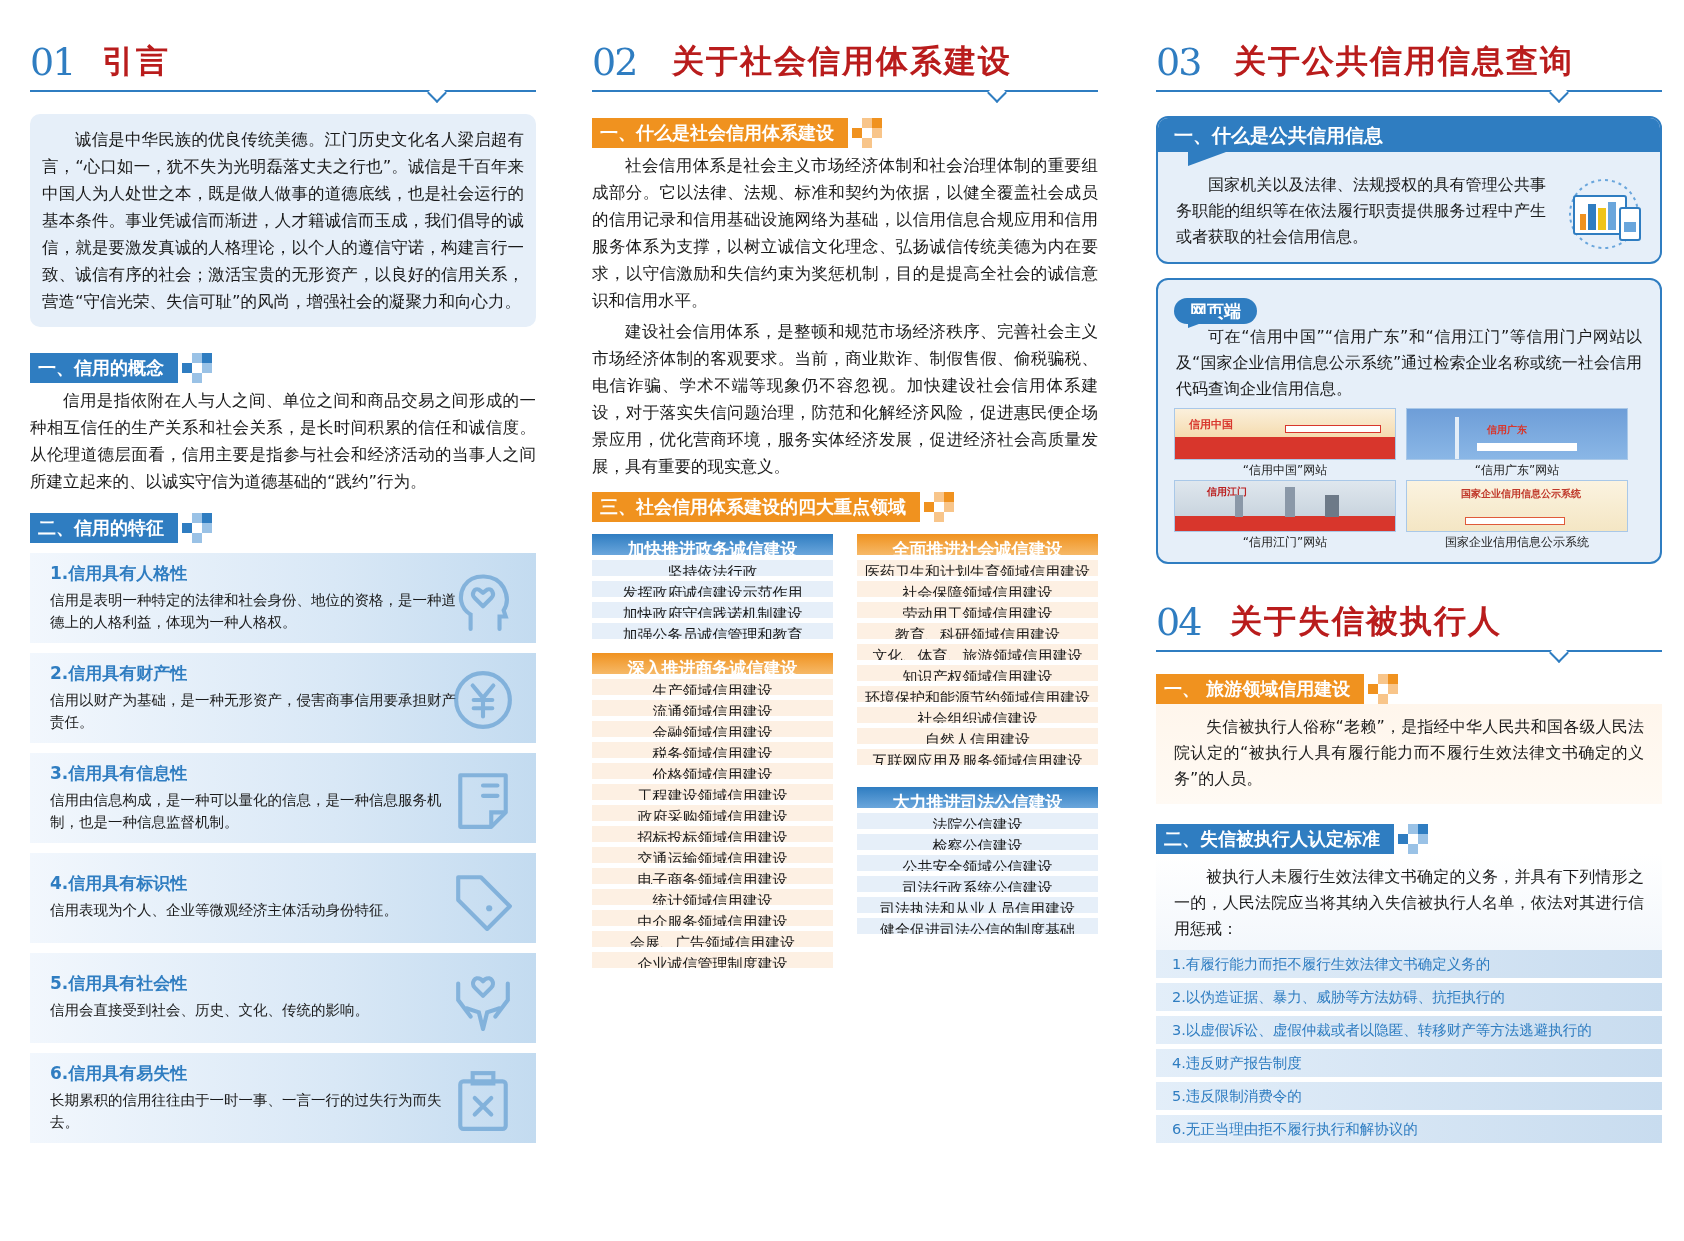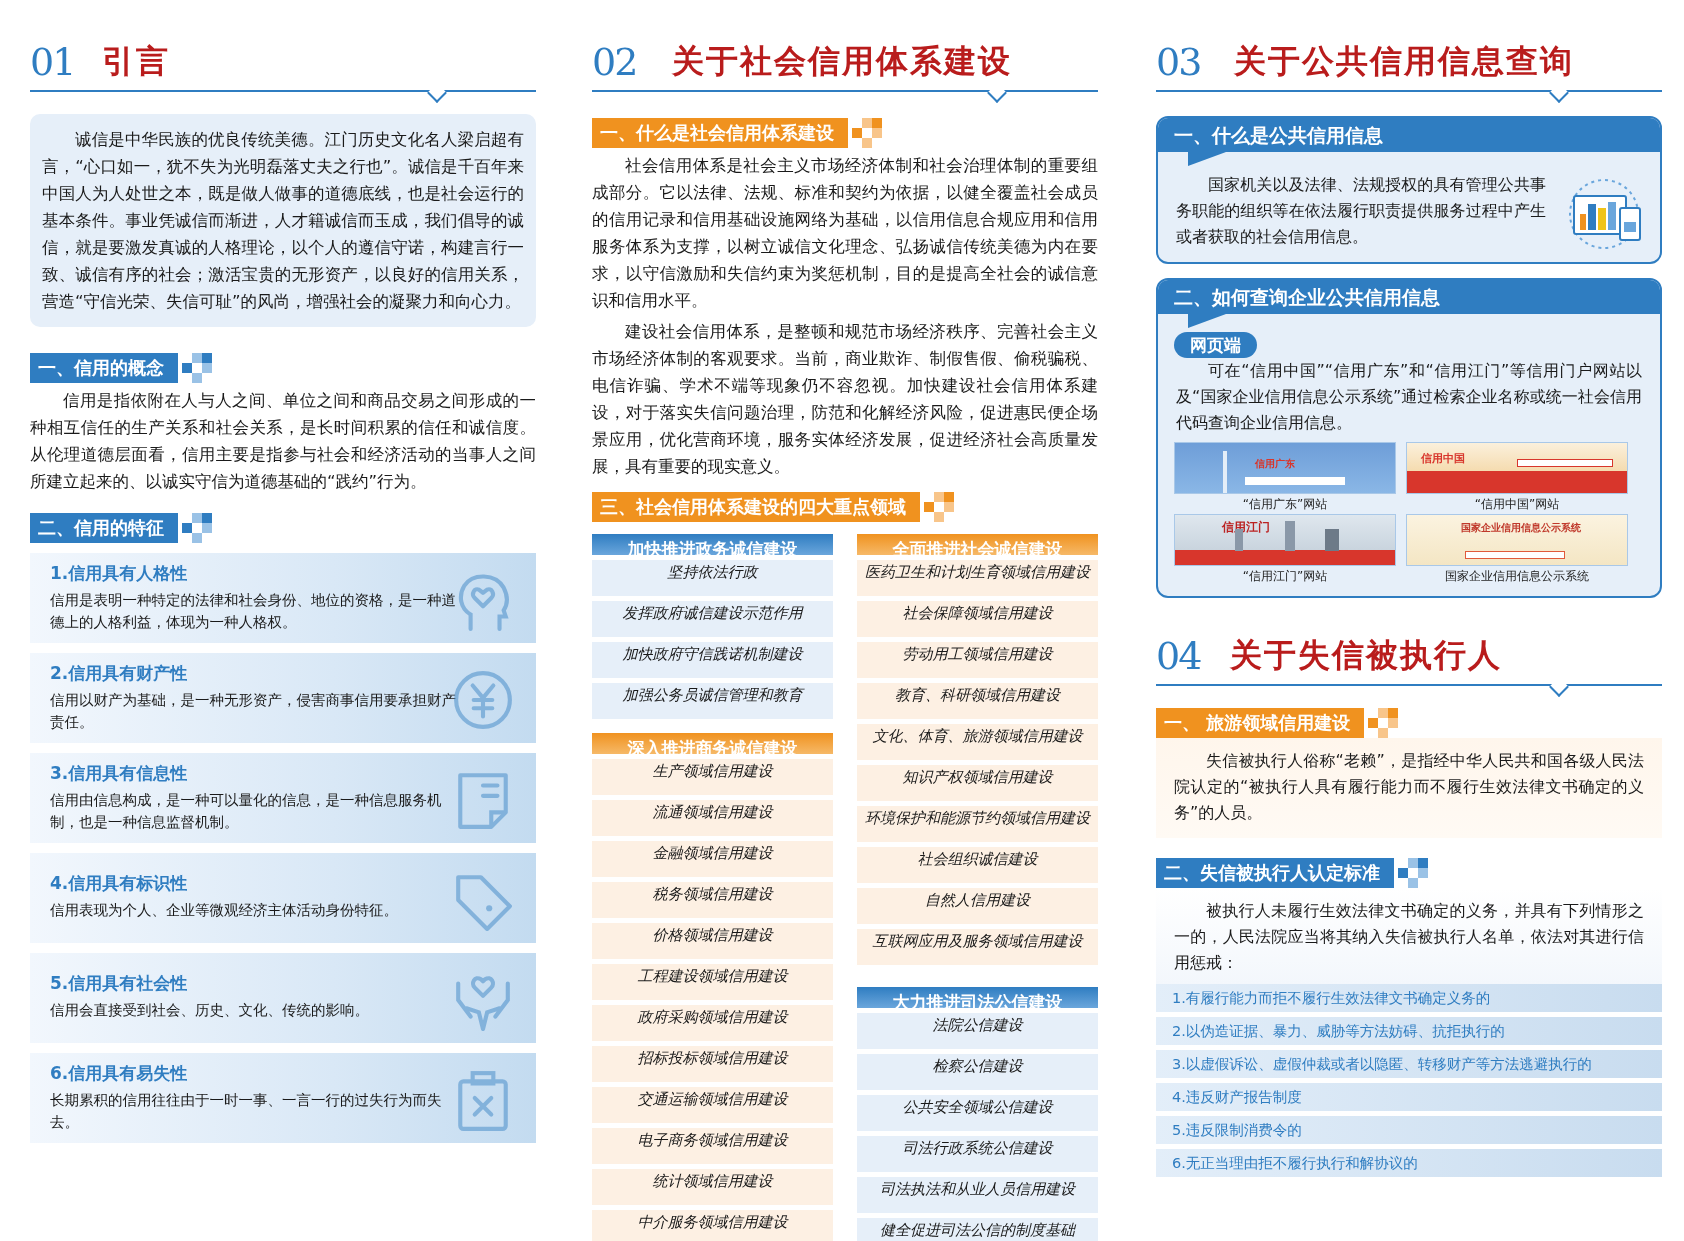--- a/index.html
+++ b/index.html
@@ -40,21 +40,21 @@
   .feat .ft { color: #2f7dc1; font-size: 17px; font-weight: bold; line-height: 24px; }
   .feat .fd { font-size: 14.5px; line-height: 22px; margin-top: 4px; width: 420px; color: #1a1a1a; }
   .feat .ficon { position: absolute; right: 22px; top: 16px; width: 62px; height: 62px; opacity: 0.45; }
 
   
   .areas { display: flex; gap: 24px; margin-top: 12px; }
   .acol { width: 241px; }
   .ahead { height: 21px; line-height: 30px; text-align: center; color: #fff; font-size: 17px; font-weight: bold; }
   .ahead.blue { background: linear-gradient(180deg, #2f7dc1 0%, #6aa6dc 100%); }
   .ahead.orange { background: linear-gradient(180deg, #f0921f 0%, #f6b968 100%); }
-  .aitem { height: 36px; line-height: 24px; margin-top: 5px; text-align: center; font-size: 15px; white-space: nowrap; overflow: hidden; font-style: italic; }
+  .aitem { height: 16px; line-height: 24px; margin-top: 5px; text-align: center; font-size: 15px; white-space: nowrap; overflow: hidden; }
   .aitem.blue { background: #e6eff9; }
   .aitem.orange { background: #fdf0e3; }
   .gap { height: 14px; }
 
   
   .qbox { border: 2px solid #2f7dc1; border-radius: 12px; background: #e6eff9; overflow: hidden; position: relative; }
   .qbox .qh { background: #2f7dc1; color: #fff; font-size: 19px; font-weight: bold; height: 34px; line-height: 34px; padding-left: 16px; position: relative; }
   .qbox .tail { position: absolute; left: 30px; top: 34px; width: 0; height: 0; border-left: 38px solid #2f7dc1; border-bottom: 14px solid transparent; }
   .pill { display: inline-block; background: #2f7dc1; color: #fff; font-weight: bold; font-size: 17px; height: 26px; line-height: 26px; padding: 0 16px; border-radius: 13px; margin: 18px 0 0 16px; }
   .shots { display: grid; grid-template-columns: 222px 222px; column-gap: 10px; row-gap: 0; padding: 6px 16px 10px 16px; }
@@ -261,43 +261,42 @@
       <rect x="18" y="38" width="6" height="16" fill="#f0921f"></rect>
       <rect x="26" y="28" width="8" height="26" fill="#2f7dc1"></rect>
       <rect x="36" y="32" width="8" height="22" fill="#f0c419"></rect>
       <rect x="46" y="26" width="8" height="28" fill="#6aa6dc"></rect>
       <rect x="58" y="32" width="20" height="32" rx="2" fill="#fff" stroke="#2f7dc1" stroke-width="2"></rect>
       <rect x="62" y="46" width="12" height="10" fill="#6aa6dc"></rect>
     </svg>
   </div>
 
   <div class="qbox" style="margin-top:14px;">
-    <div class="qh">二、如何查询企业公共信用信息</div>
     <div class="tail"></div>
     <span class="pill">网页端</span>
     <p class="body" style="margin:0 18px 0 18px; font-size:16px; line-height:26px;">可在“信用中国”“信用广东”和“信用江门”等信用门户网站以及“国家企业信用信息公示系统”通过检索企业名称或统一社会信用代码查询企业信用信息。</p>
     <div class="shots">
+      <div>
+        <div class="shot s-cn">
+          <span style="position:absolute; left:14px; top:8px; color:#d8362c; font-size:11px; font-weight:bold;">信用中国</span>
+          <span style="position:absolute; left:110px; top:16px; width:96px; height:8px; background:#fff; border:1px solid #d8362c;"></span>
+        </div>
+        <div class="shot-cap">“信用中国”网站</div>
+      </div>
       <div>
         <div class="shot s-gd">
           <span style="position:absolute; left:80px; top:14px; color:#d8362c; font-size:10px; font-weight:bold;">信用广东</span>
           <span style="position:absolute; left:70px; top:34px; width:100px; height:8px; background:#fff;"></span>
           <span style="position:absolute; left:48px; top:8px; width:4px; height:42px; background:#e4eef8;"></span>
         </div>
         <div class="shot-cap">“信用广东”网站</div>
       </div>
       <div>
-        <div class="shot s-cn">
-          <span style="position:absolute; left:14px; top:8px; color:#d8362c; font-size:11px; font-weight:bold;">信用中国</span>
-          <span style="position:absolute; left:110px; top:16px; width:96px; height:8px; background:#fff; border:1px solid #d8362c;"></span>
-        </div>
-        <div class="shot-cap">“信用中国”网站</div>
-      </div>
-      <div>
         <div class="shot s-jm">
-          <span style="position:absolute; left:47px; top:4px; color:#b22; font-size:12px; font-weight:bold;">信用江门</span>
+          <span style="position:absolute; left:32px; top:4px; color:#b22; font-size:10px; font-weight:bold;">信用江门</span>
           <span style="position:absolute; left:60px; top:14px; width:8px; height:22px; background:#8a98a8;"></span>
           <span style="position:absolute; left:110px; top:6px; width:10px; height:30px; background:#8a98a8;"></span>
           <span style="position:absolute; left:150px; top:14px; width:14px; height:22px; background:#6d7a88;"></span>
         </div>
         <div class="shot-cap">“信用江门”网站</div>
       </div>
       <div>
         <div class="shot s-gs">
           <span style="position:absolute; left:54px; top:6px; color:#c0392b; font-size:10px; font-weight:bold;">国家企业信用信息公示系统</span>
           <span style="position:absolute; left:58px; top:36px; width:100px; height:8px; background:#fff; border:1px solid #e05a3a;"></span>

